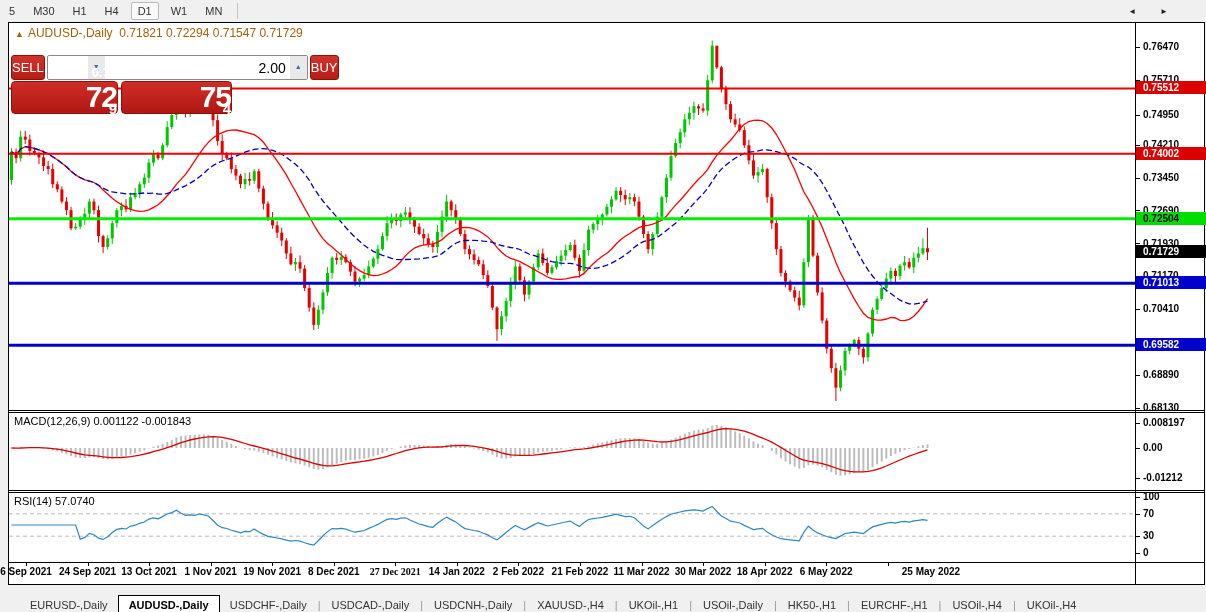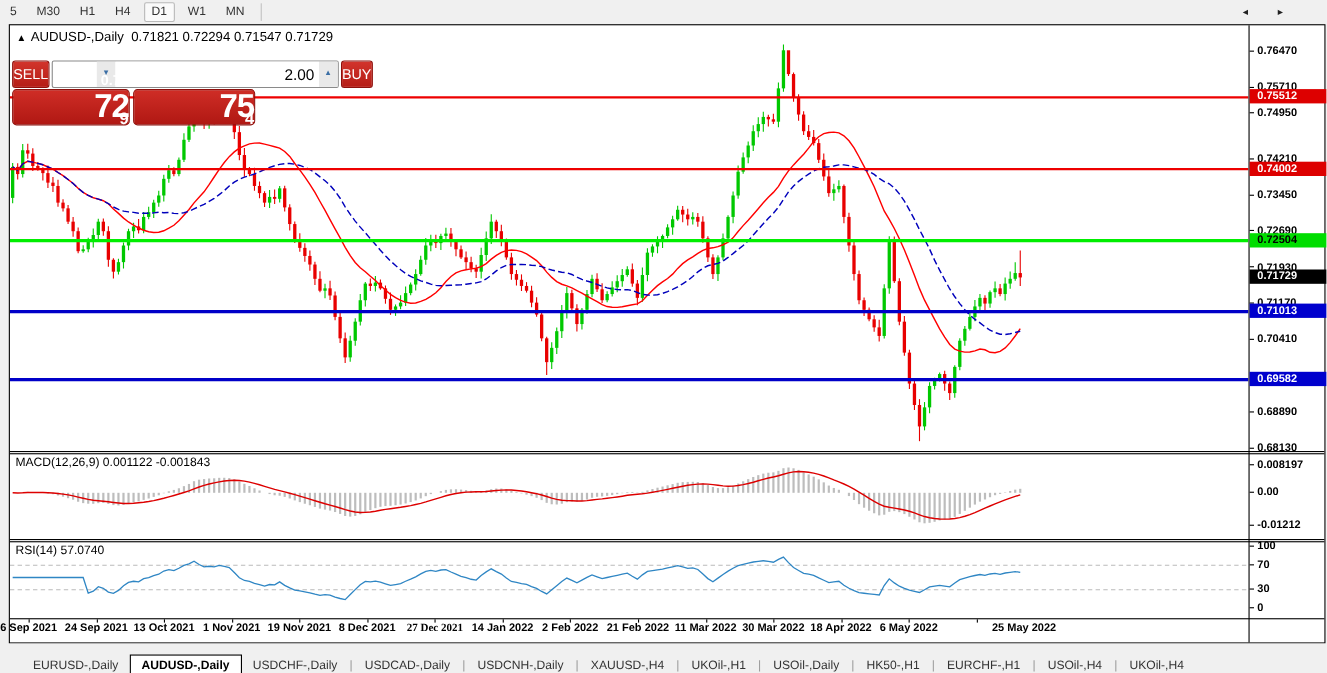--- a/index.html
+++ b/index.html
@@ -13,21 +13,21 @@
   .tf-item.active { background:#fafafa; border:1px solid #b9b9b9; border-radius:2px; }
   .tf-sep { width:1px; height:16px; background:#c3c3c3; margin:0 6px; }
 
   
   #window { position:absolute; left:8px; top:22px; width:1197px; height:563px;
     background:#fff; border:1px solid #000; }
   #window svg { position:absolute; left:0; display:block; }
   .hsep { position:absolute; left:0; width:1195px; height:1px; background:#000; }
   #axis-divider { position:absolute; left:1126px; top:0; width:1px; height:561px; background:#000; }
 
-  #title-row { position:absolute; left:6px; top:3px; font-size:12px; color:#000000; white-space:nowrap; }
+  #title-row { position:absolute; left:6px; top:3px; font-size:12px; color:#a16207; white-space:nowrap; }
   #title-row .tri { font-size:9px; margin-right:4px; }
 
   
   #trade-widget { position:absolute; left:2px; top:32px; width:221px; }
   #tw-row1 { display:flex; height:25px; }
   .tw-btn { background:linear-gradient(#d2342c,#b51d16); color:#fff; font-size:13px;
     text-align:center; line-height:24px; border:1px solid #8e0f0b; border-radius:3px; cursor:pointer; }
   #sell-btn { width:50px; }
   #buy-btn  { width:53px; }
   #vol-spin { flex:1; display:flex; margin:0 2px; border:1px solid #8a8a8a; background:#fff; border-radius:2px;padding-left:40px; }
@@ -738,21 +738,21 @@
     <div class="panel-label" style="top:392px">
       <span>MACD(12,26,9)</span> <span>0.001122 -0.001843</span>
     </div>
     <div class="panel-label" style="top:472px">
       <span>RSI(14)</span> <span>57.0740</span>
     </div>
 
     <div id="price-axis">
         <div class="tick" style="top: 18px;"><span class="dash"></span>0.76470</div>
         <div class="tick" style="top: 50.8966px;"><span class="dash"></span>0.75710</div>
-        <div class="tick" style="top: 74px;"><span class="dash"></span>0.74950</div>
+        <div class="tick" style="top: 86px;"><span class="dash"></span>0.74950</div>
         <div class="tick" style="top: 115.824px;"><span class="dash"></span>0.74210</div>
         <div class="tick" style="top: 148.721px;"><span class="dash"></span>0.73450</div>
         <div class="tick" style="top: 181.617px;"><span class="dash"></span>0.72690</div>
         <div class="tick" style="top: 214.514px;"><span class="dash"></span>0.71930</div>
         <div class="tick" style="top: 247.411px;"><span class="dash"></span>0.71170</div>
         <div class="tick" style="top: 280.307px;"><span class="dash"></span>0.70410</div>
         <div class="tick" style="top: 346.1px;"><span class="dash"></span>0.68890</div>
         <div class="tick" style="top: 378.997px;"><span class="dash"></span>0.68130</div>
         <div class="badge" style="top: 58.467px; background: rgb(221, 0, 0); color: rgb(255, 255, 255);">0.75512</div>
         <div class="badge" style="top: 123.827px; background: rgb(221, 0, 0); color: rgb(255, 255, 255);">0.74002</div>

